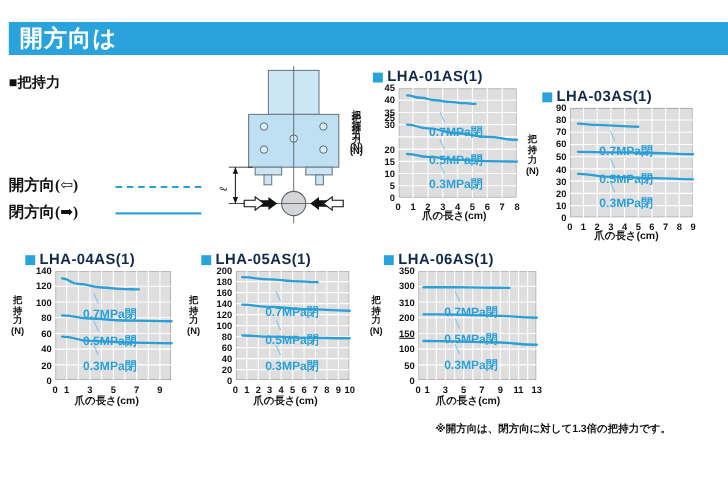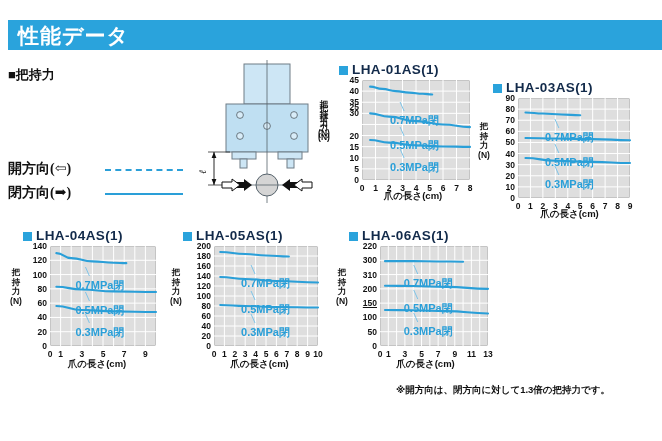--- a/index.html
+++ b/index.html
@@ -96,21 +96,21 @@
     font-size:8.5px;font-weight:bold;color:#111;line-height:9.5px;
     word-break:break-all;
   }
 </style>
 </head>
 <body>
 
 <div class="page">
 
   <div class="header-bar"></div>
-  <div class="header-title">性能データ</div>
+  <div class="header-title">開方向は</div>
 
   <div class="sec-head">■把持力</div>
 
   <div class="legend">
     <div class="legend-row">
       <span class="legend-label">開方向(⇦)</span>
       <span class="legend-line dashed"></span>
     </div>
     <div class="legend-row">
       <span class="legend-label">閉方向(➡)</span>
@@ -445,21 +445,21 @@
         </svg>
     </div>
     <div class="xlab" style="left:0;top:130px;">爪の長さ(cm)</div>
   <div class="ytick" style="left: 6px; width: 23px; top: 114px;">0</div>
       <div class="ytick" style="left: 6px; width: 23px; top: 99.7143px;">50</div>
       <div class="ytick" style="left: 6px; width: 23px; top: 85.4286px;">100</div>
       <div class="ytick" style="left: 6px; width: 23px; top: 71.1429px; text-decoration: underline;">150</div>
       <div class="ytick" style="left: 6px; width: 23px; top: 56.8571px;">200</div>
       <div class="ytick" style="left: 6px; width: 23px; top: 42.5714px;">310</div>
       <div class="ytick" style="left: 6px; width: 23px; top: 28.2857px;">300</div>
-      <div class="ytick" style="left: 6px; width: 23px; top: 14px;">220</div>
+      <div class="ytick" style="left: 6px; width: 23px; top: 14px;">350</div>
       <div class="xtick" style="left: 24px; width: 16px; top: 122px;">0</div>
       <div class="xtick" style="left: 32.3077px; width: 16px; top: 122px;">1</div>
       <div class="xtick" style="left: 48.9231px; width: 16px; top: 122px;">3</div>
       <div class="xtick" style="left: 65.5385px; width: 16px; top: 122px;">5</div>
       <div class="xtick" style="left: 82.1538px; width: 16px; top: 122px;">7</div>
       <div class="xtick" style="left: 98.7692px; width: 16px; top: 122px;">9</div>
       <div class="xtick" style="left: 115.385px; width: 16px; top: 122px;">11</div>
       <div class="xtick" style="left: 132px; width: 16px; top: 122px;">13</div>
       <div class="mpa" style="left: 55.76px; top: 48px;">0.7MPa閉</div>
       <div class="mpa" style="left: 55.76px; top: 73px;">0.5MPa閉</div>

